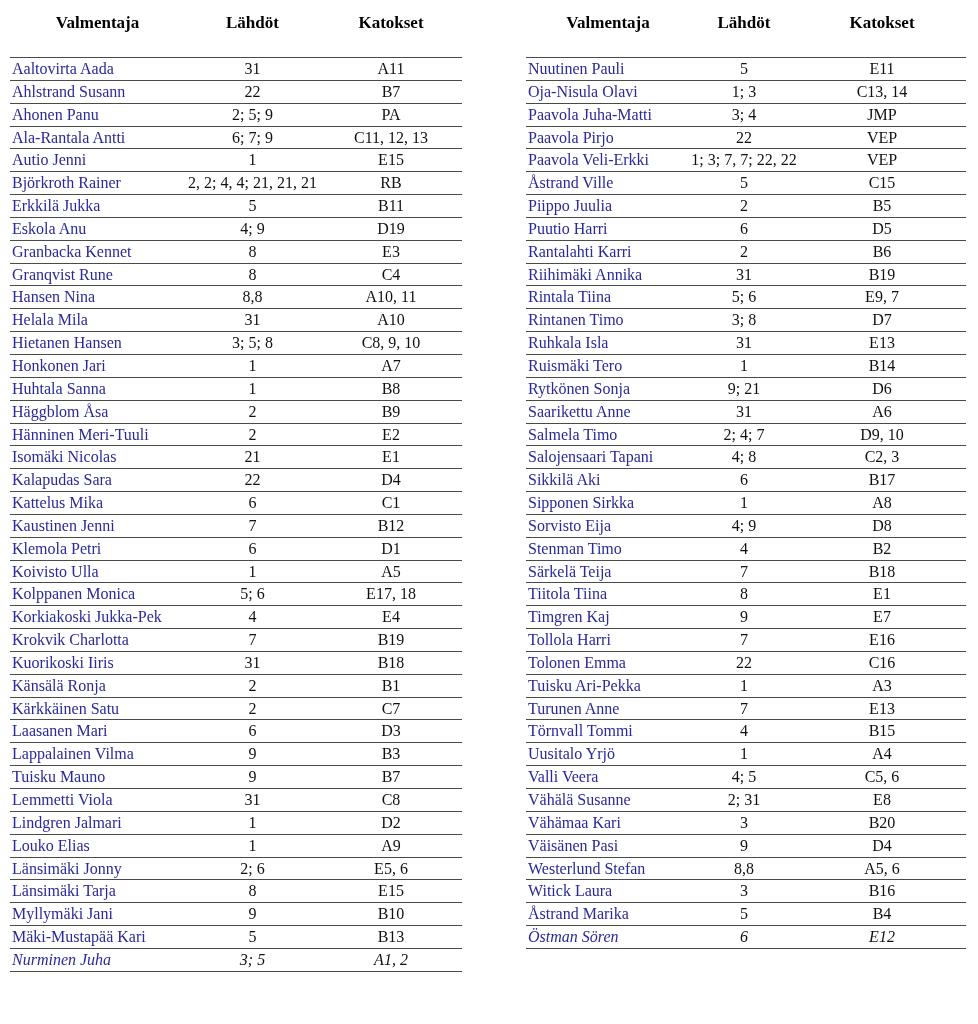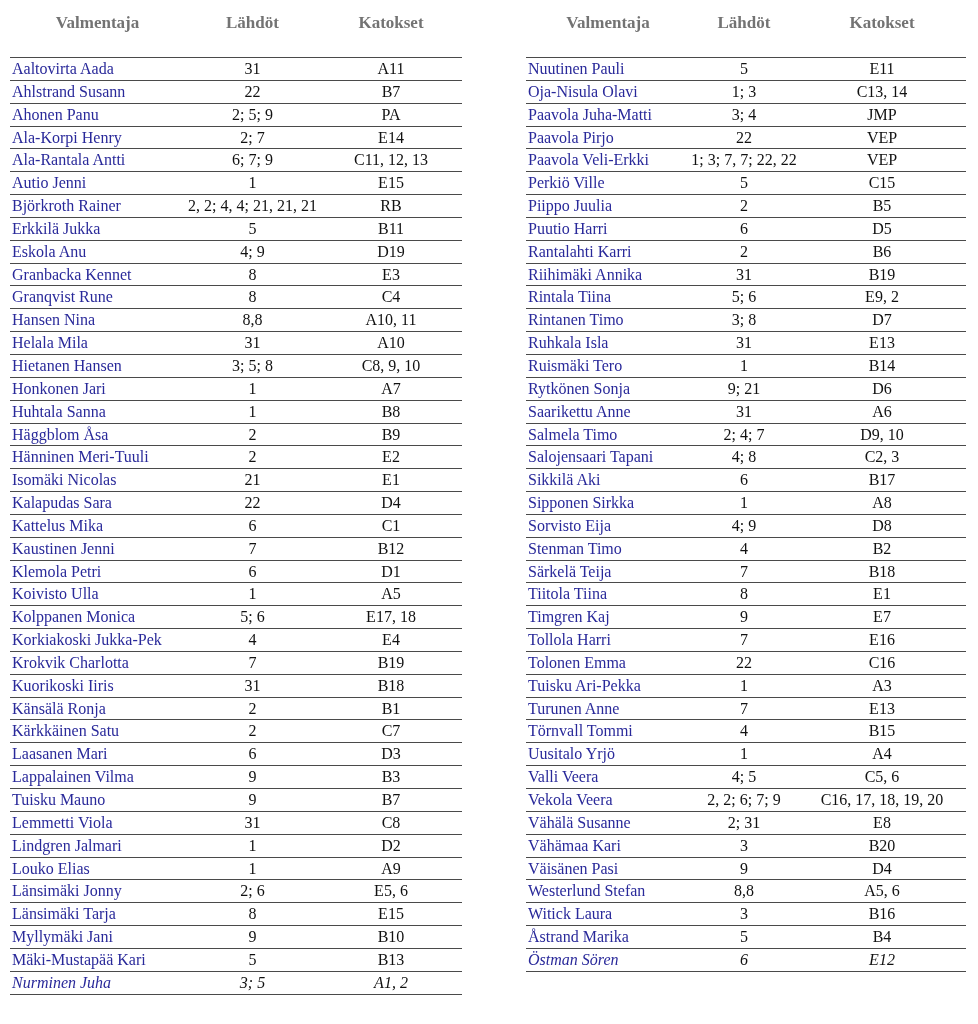--- a/index.html
+++ b/index.html
@@ -30,21 +30,21 @@
   #table-left  col.c-mid  { width: 135px; }
   #table-left  col.c-kat  { width: 142px; }
 
   #table-right col.c-name { width: 164px; }
   #table-right col.c-mid  { width: 108px; }
   #table-right col.c-kat  { width: 168px; }
 
   thead th {
     font-size: 17px;
     font-weight: bold;
-    color: #737373;
+    color: #000000;
     text-align: center;
     padding: 0 0 24px 0;
     line-height: 21px;
     white-space: nowrap;
   }
   tbody tr {
     border-top: 1px solid #4a4a4a;
   }
   tbody tr:last-child {
     border-bottom: 1px solid #4a4a4a;
@@ -96,25 +96,20 @@
           <td class="name">Ahlstrand Susann</td>
           <td class="mid">22</td>
           <td class="mid">B7</td>
         </tr>
         <tr>
           <td class="name">Ahonen Panu</td>
           <td class="mid">2; 5; 9</td>
           <td class="mid">PA</td>
         </tr>
         <tr>
-          <td class="name">Ala-Korpi Henry</td>
-          <td class="mid">2; 7</td>
-          <td class="mid">E14</td>
-        </tr>
-        <tr>
           <td class="name">Ala-Rantala Antti</td>
           <td class="mid">6; 7; 9</td>
           <td class="mid">C11, 12, 13</td>
         </tr>
         <tr>
           <td class="name">Autio Jenni</td>
           <td class="mid">1</td>
           <td class="mid">E15</td>
         </tr>
         <tr>
@@ -328,21 +323,21 @@
           <td class="name">Paavola Pirjo</td>
           <td class="mid">22</td>
           <td class="mid">VEP</td>
         </tr>
         <tr>
           <td class="name">Paavola Veli-Erkki</td>
           <td class="mid">1; 3; 7, 7; 22, 22</td>
           <td class="mid">VEP</td>
         </tr>
         <tr>
-          <td class="name">Perkiö Ville</td>
+          <td class="name">Åstrand Ville</td>
           <td class="mid">5</td>
           <td class="mid">C15</td>
         </tr>
         <tr>
           <td class="name">Piippo Juulia</td>
           <td class="mid">2</td>
           <td class="mid">B5</td>
         </tr>
         <tr>
           <td class="name">Puutio Harri</td>
@@ -355,21 +350,21 @@
           <td class="mid">B6</td>
         </tr>
         <tr>
           <td class="name">Riihimäki Annika</td>
           <td class="mid">31</td>
           <td class="mid">B19</td>
         </tr>
         <tr>
           <td class="name">Rintala Tiina</td>
           <td class="mid">5; 6</td>
-          <td class="mid">E9, 2</td>
+          <td class="mid">E9, 7</td>
         </tr>
         <tr>
           <td class="name">Rintanen Timo</td>
           <td class="mid">3; 8</td>
           <td class="mid">D7</td>
         </tr>
         <tr>
           <td class="name">Ruhkala Isla</td>
           <td class="mid">31</td>
           <td class="mid">E13</td>
@@ -463,25 +458,20 @@
           <td class="name">Uusitalo Yrjö</td>
           <td class="mid">1</td>
           <td class="mid">A4</td>
         </tr>
         <tr>
           <td class="name">Valli Veera</td>
           <td class="mid">4; 5</td>
           <td class="mid">C5, 6</td>
         </tr>
         <tr>
-          <td class="name">Vekola Veera</td>
-          <td class="mid">2, 2; 6; 7; 9</td>
-          <td class="mid">C16, 17, 18, 19, 20</td>
-        </tr>
-        <tr>
           <td class="name">Vähälä Susanne</td>
           <td class="mid">2; 31</td>
           <td class="mid">E8</td>
         </tr>
         <tr>
           <td class="name">Vähämaa Kari</td>
           <td class="mid">3</td>
           <td class="mid">B20</td>
         </tr>
         <tr>

